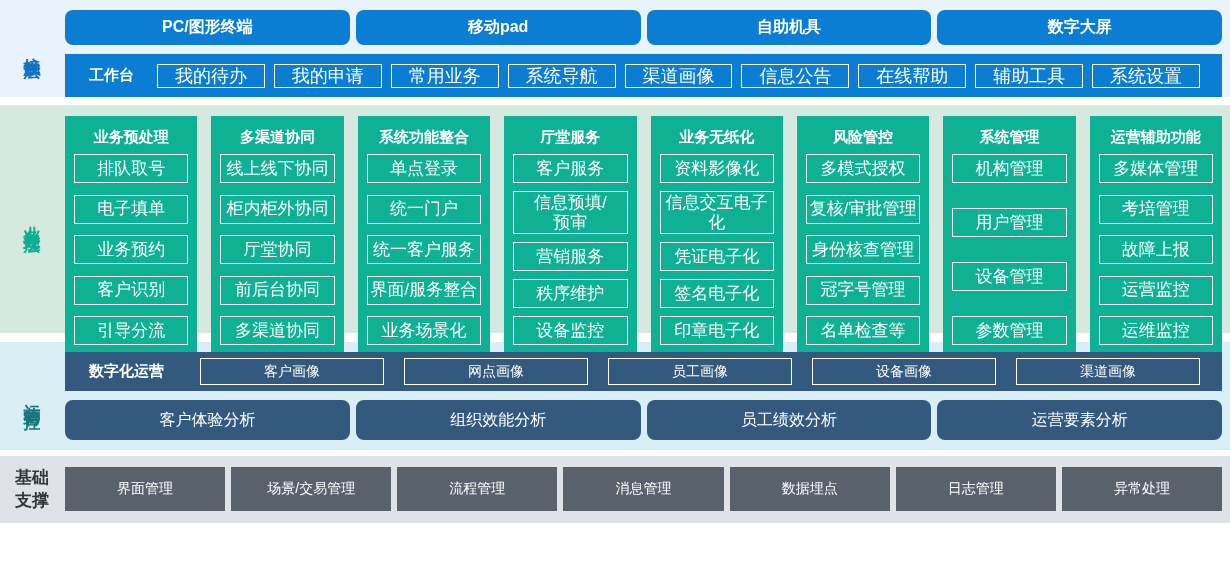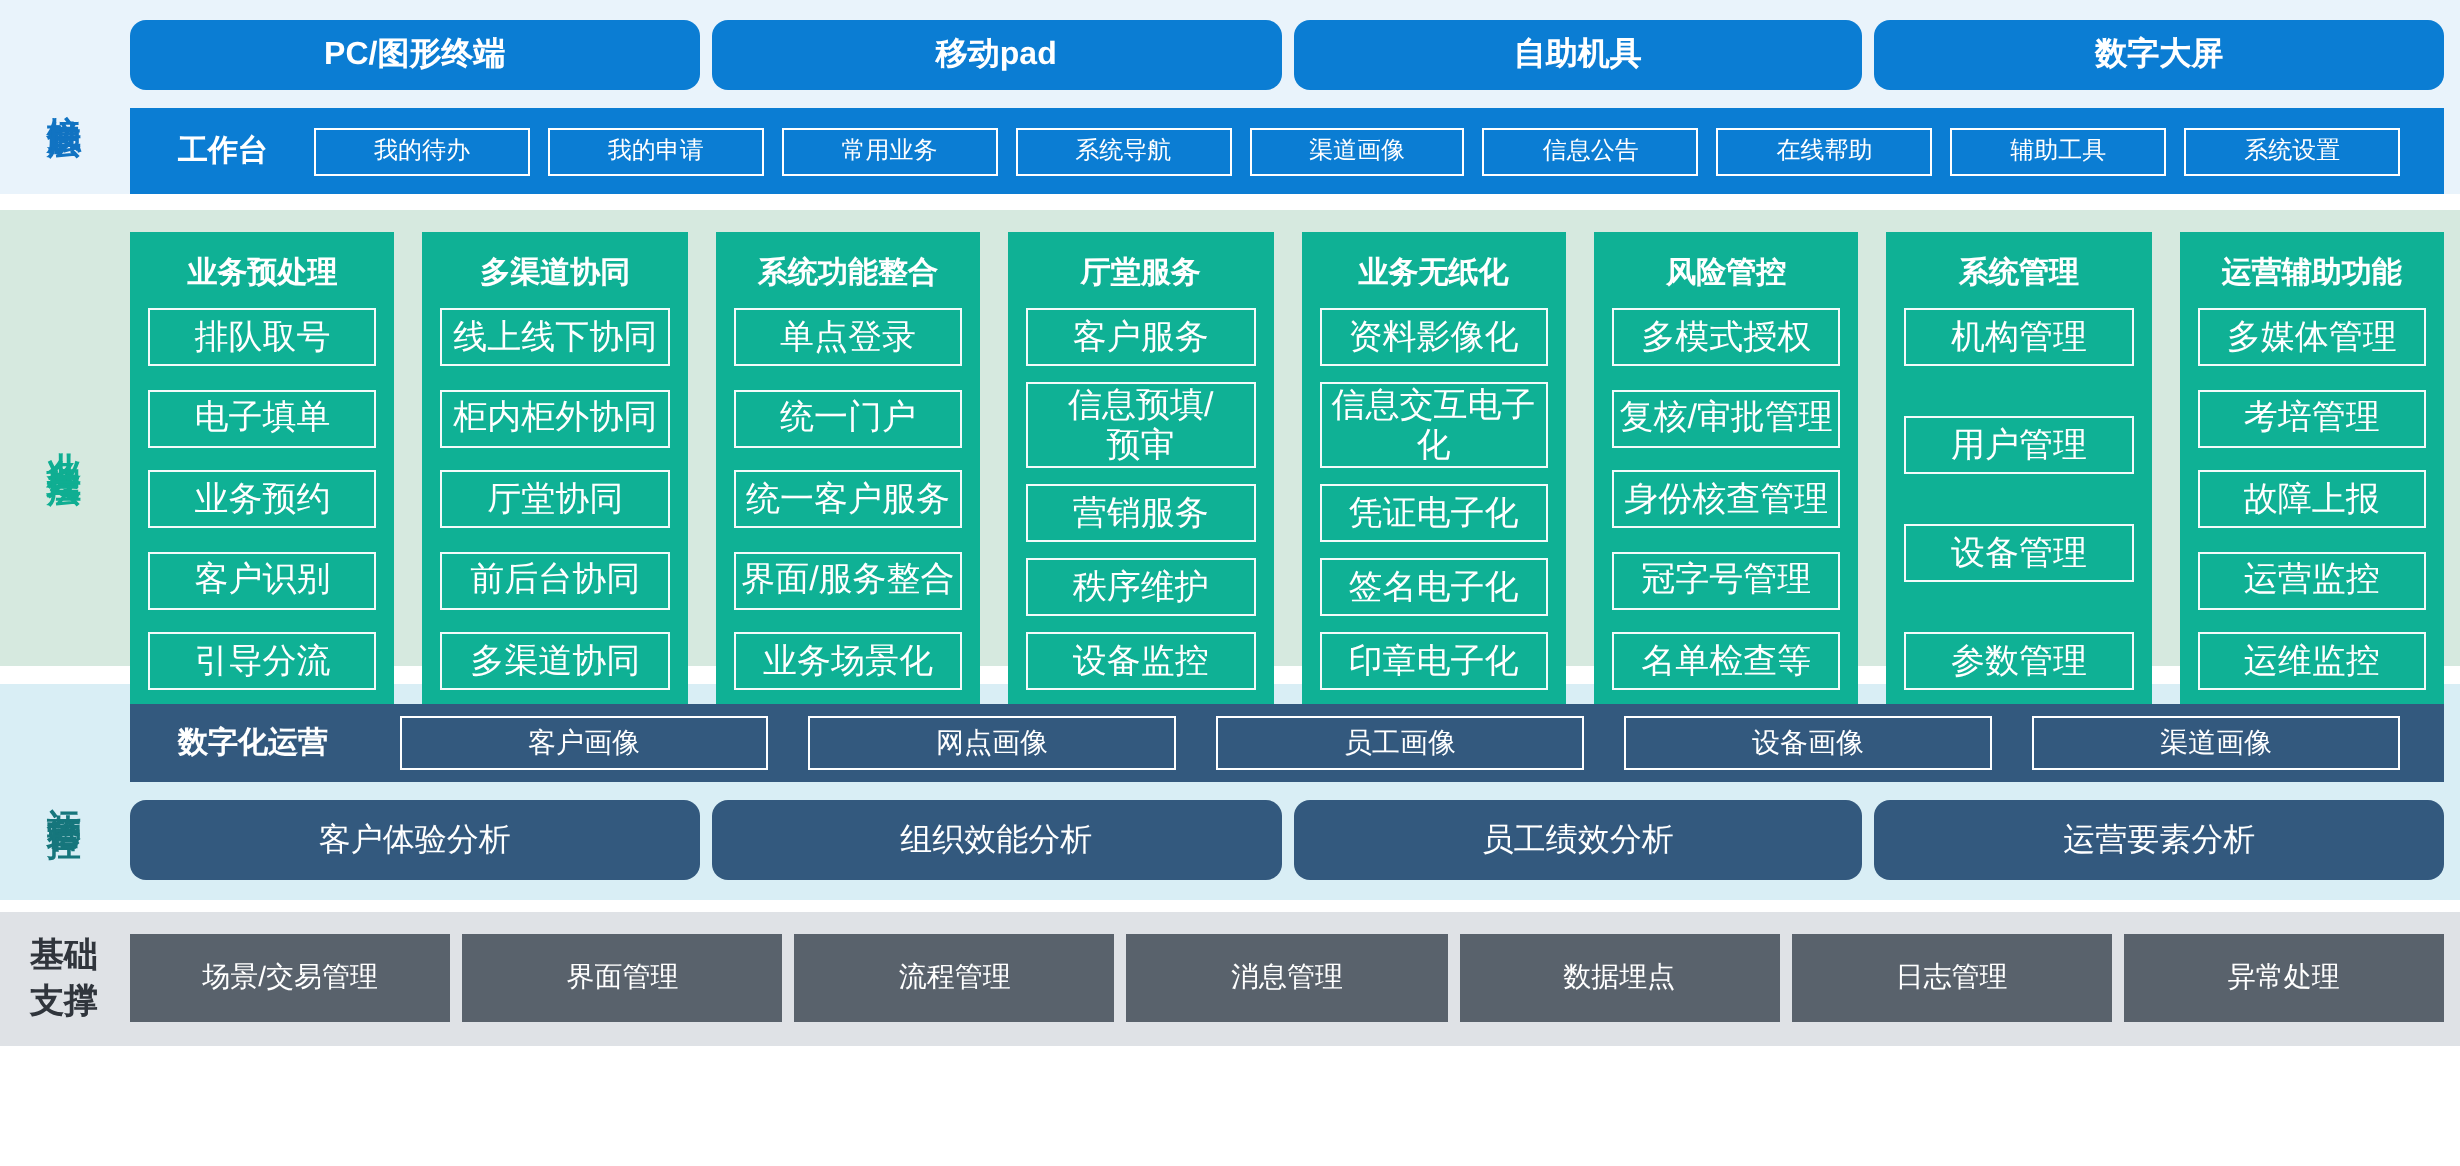--- a/index.html
+++ b/index.html
@@ -20,21 +20,21 @@
   
   .band1{height:97px;background:var(--band1-bg);text-align:center;}
   .band1 .band-label{color:var(--label-blue);}
   .term-row{display:flex;gap:6px;margin:10px 8px 0 1px;height:36px;}
   .term-box{flex:1;background:var(--blue);color:#fff;font-weight:bold;font-size:16px;
     display:flex;align-items:center;justify-content:center;border-radius:8px;}
   .work-bar{display:flex;align-items:center;gap:9px;background:var(--blue);height:44px;
     margin:9px 8px 0 1px;padding:0 22px 0 24px;color:#fff;}
   .work-label{font-weight:bold;font-size:15px;margin-right:14px;white-space:nowrap;}
   .work-btn{flex:1;height:24px;border:1px solid #fff;display:flex;align-items:center;justify-content:center;
-    font-size:12px;white-space:nowrap;}
+    font-size:18px;white-space:nowrap;}
 
   
   .band2{height:228px;background:var(--band2-bg);margin-top:8px;}
   .band2 .band-label{color:var(--label-green);}
   .columns{flex:1;display:flex;gap:14px;margin:11px 8px 12px 1px;}
   .col{flex:1;background:var(--green);display:flex;flex-direction:column;padding:8px 9px 12px;min-width:0;}
   .col-title{color:#fff;font-weight:bold;font-size:15px;text-align:center;height:26px;line-height:26px;white-space:nowrap;}
   .col-items{flex:1;display:flex;flex-direction:column;justify-content:space-between;margin-top:4px;gap:8px;}
   .col-item{border:1px solid rgba(255,255,255,.95);color:#fff;font-size:17px;min-height:29px;
     display:flex;align-items:center;justify-content:center;text-align:center;white-space:pre-line;line-height:1.15;padding:1px 2px;}
@@ -208,22 +208,22 @@
     </div>
   </div>
 
   <div class="band band4">
     <div class="band-label">
       <span>基础
 支撑</span>
     </div>
     <div class="band-content">
       <div class="found-row">
+        <div class="found-box">界面管理</div>
         <div class="found-box">场景/交易管理</div>
-        <div class="found-box">界面管理</div>
         <div class="found-box">流程管理</div>
         <div class="found-box">消息管理</div>
         <div class="found-box">数据埋点</div>
         <div class="found-box">日志管理</div>
         <div class="found-box">异常处理</div>
       </div>
     </div>
   </div>
 
 </div>

